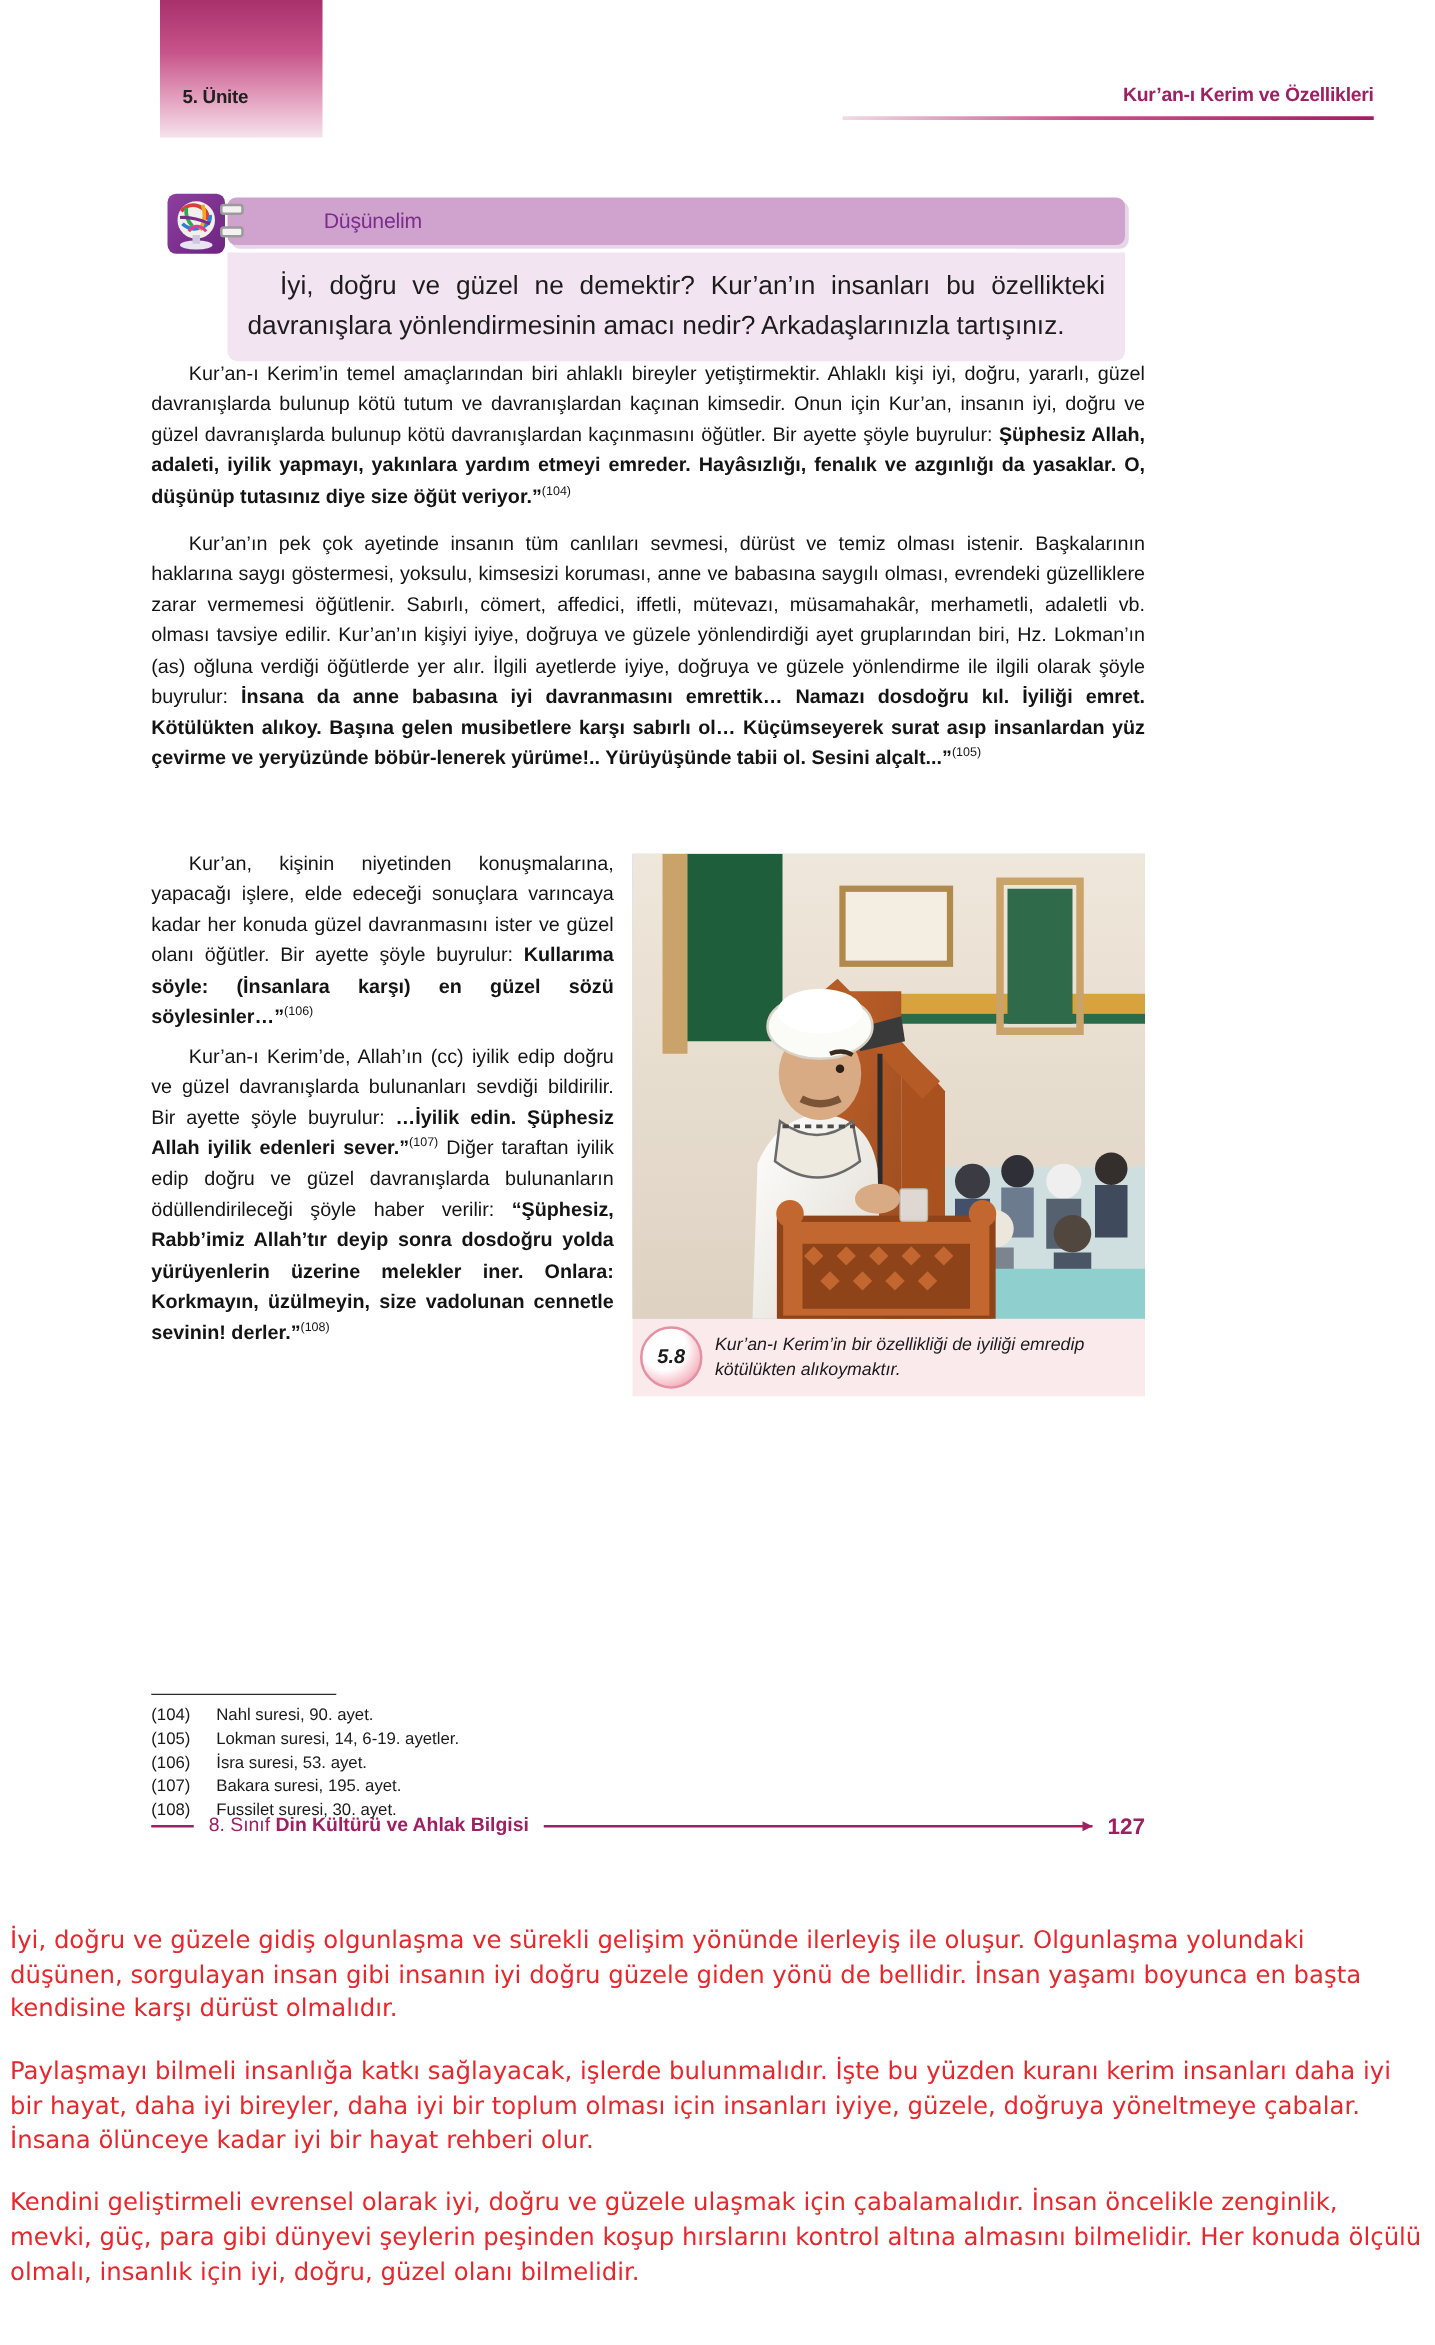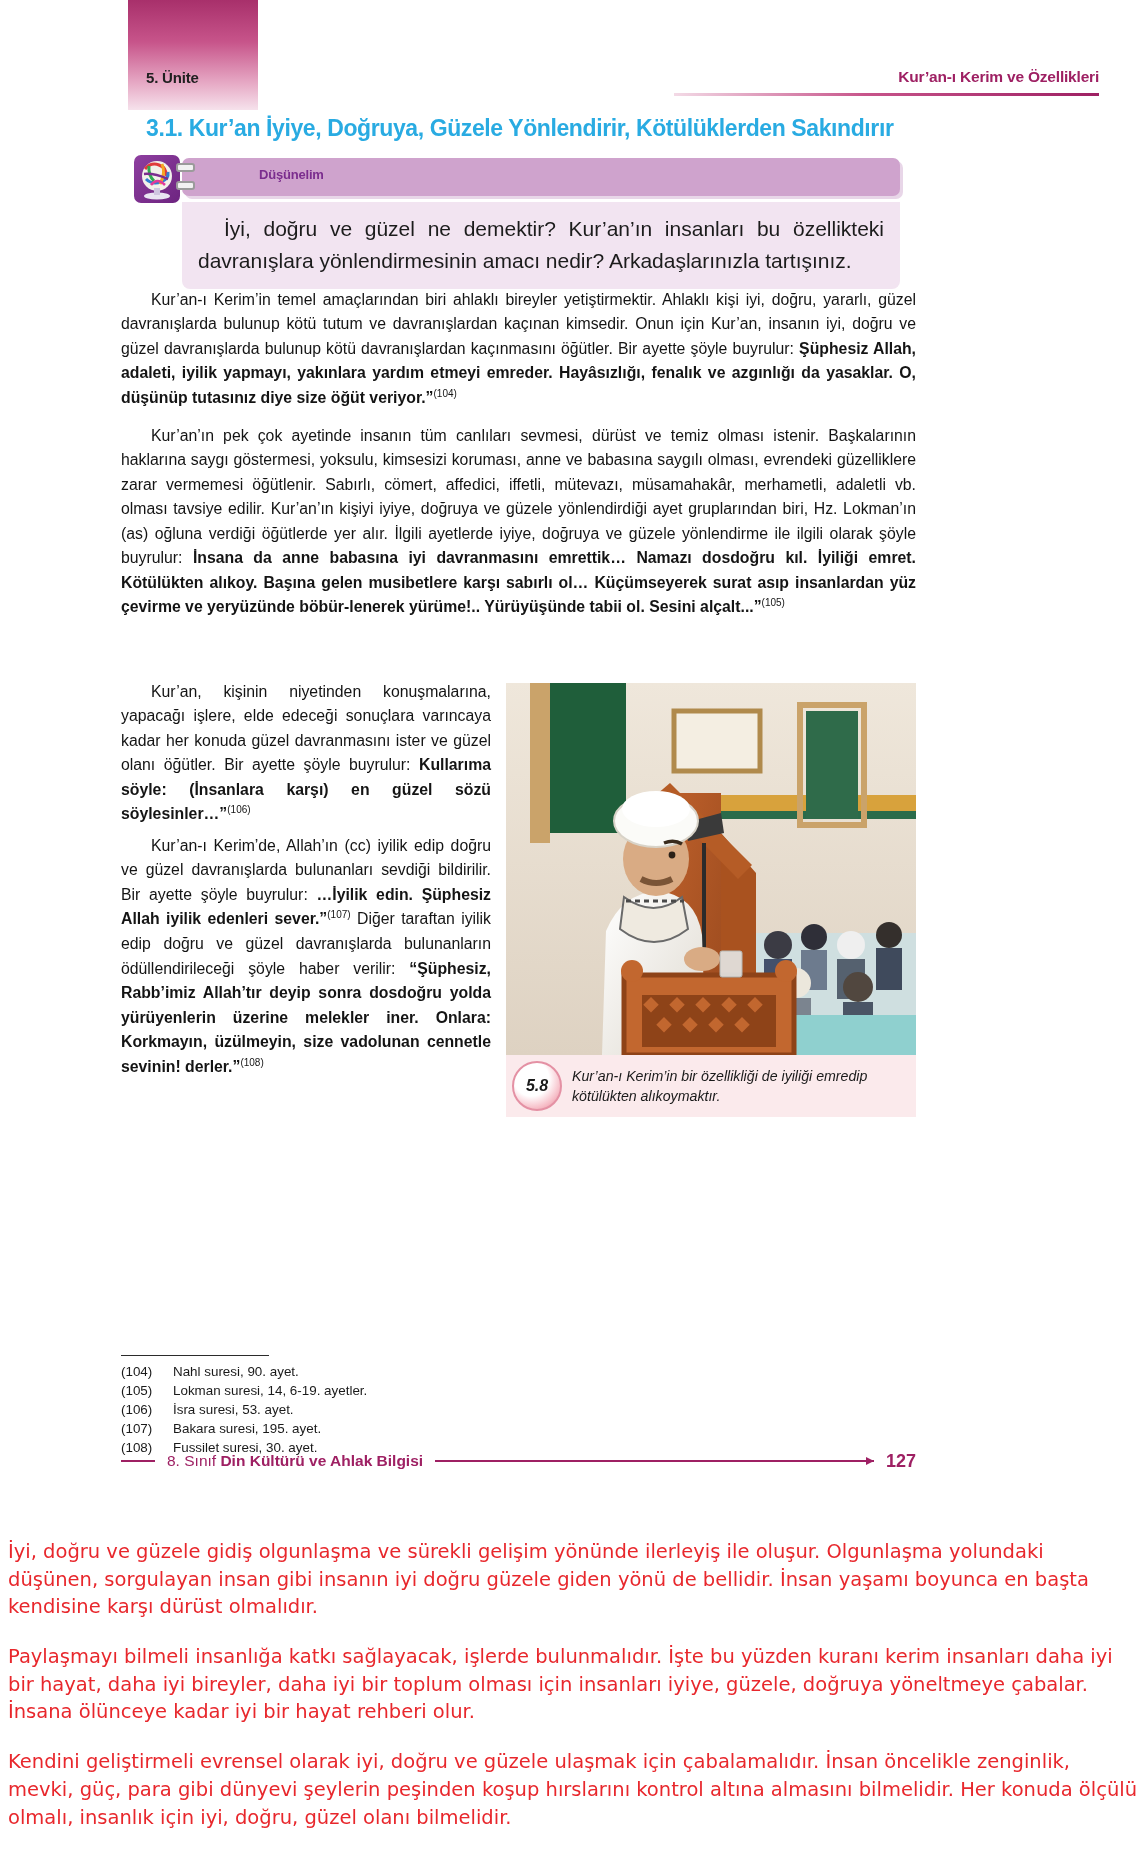--- a/index.html
+++ b/index.html
@@ -82,22 +82,22 @@
     width: 718px;
     height: 38px;
     background: #cfa3cd;
     border-radius: 7px 7px 7px 7px;
     box-shadow: 3px 3px 0 0 #e8d6e8;
   }
   .think-head-label {
     position: absolute;
     left: 77px;
     top: 9px;
-    font-size: 13px;
-    font-weight: bold;
+    font-size: 17px;
+    font-weight: normal;
     color: #7b2d8e;
     letter-spacing: -0.2px;
   }
   .think-icon {
     position: absolute;
     left: 98px;
     top: 155px;
     width: 46px;
     height: 48px;
     background: linear-gradient(135deg, #8e3fa0 0%, #6d2480 100%);
@@ -292,21 +292,20 @@
 <body>
 
 <div class="page">
 
   <div class="unit-tab"></div>
   <div class="unit-tab-label">5. Ünite</div>
 
   <div class="running-head">Kur’an-ı Kerim ve Özellikleri</div>
   <div class="running-rule"></div>
 
-  <div class="section-title">3.1. Kur’an İyiye, Doğruya, Güzele Yönlendirir, Kötülüklerden Sakındırır</div>
 
   <div class="think-head">
     <span class="think-head-label">Düşünelim</span>
   </div>
 
   <div class="think-icon">
     <svg width="46" height="48" viewBox="0 0 46 48" aria-hidden="true">
       <circle cx="23" cy="21" r="15" fill="#f2f0ea"></circle>
       <path d="M11 14 Q17 7 25 10 Q33 13 32 21" stroke="#e03a3a" stroke-width="3" fill="none"></path>
       <path d="M12 24 Q18 30 27 27 Q35 24 34 17" stroke="#2f7fd1" stroke-width="3" fill="none"></path>

